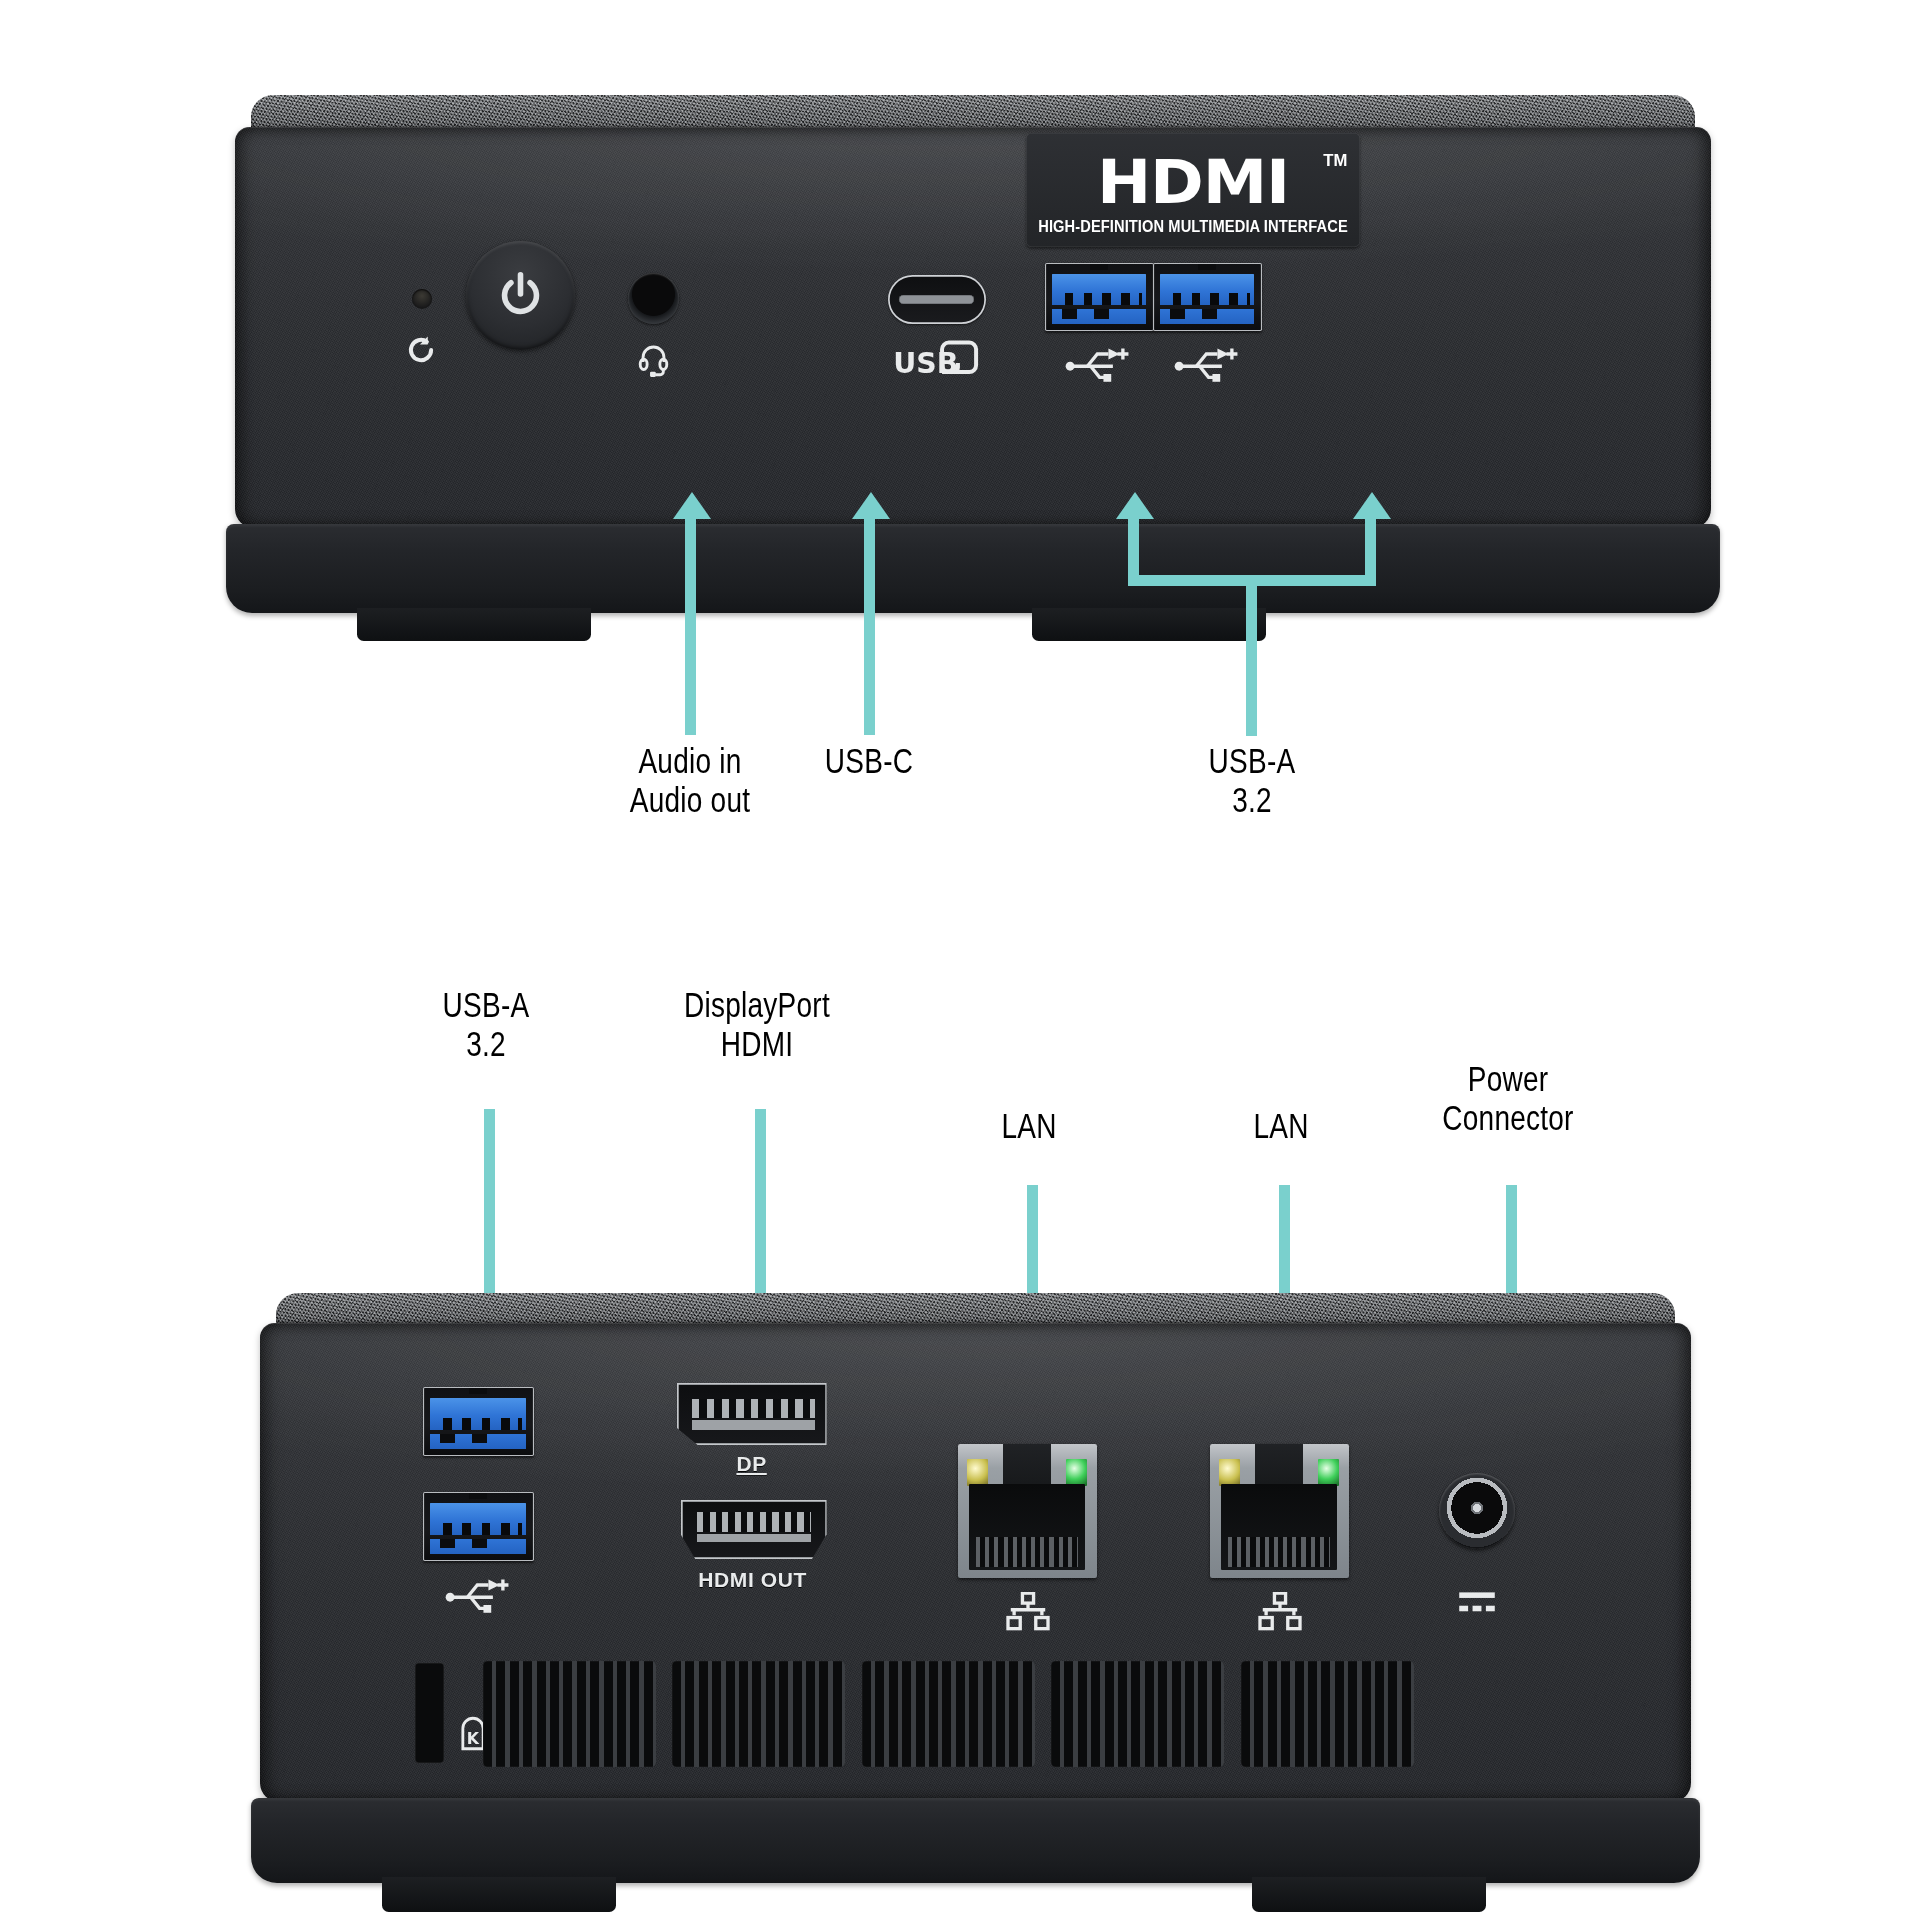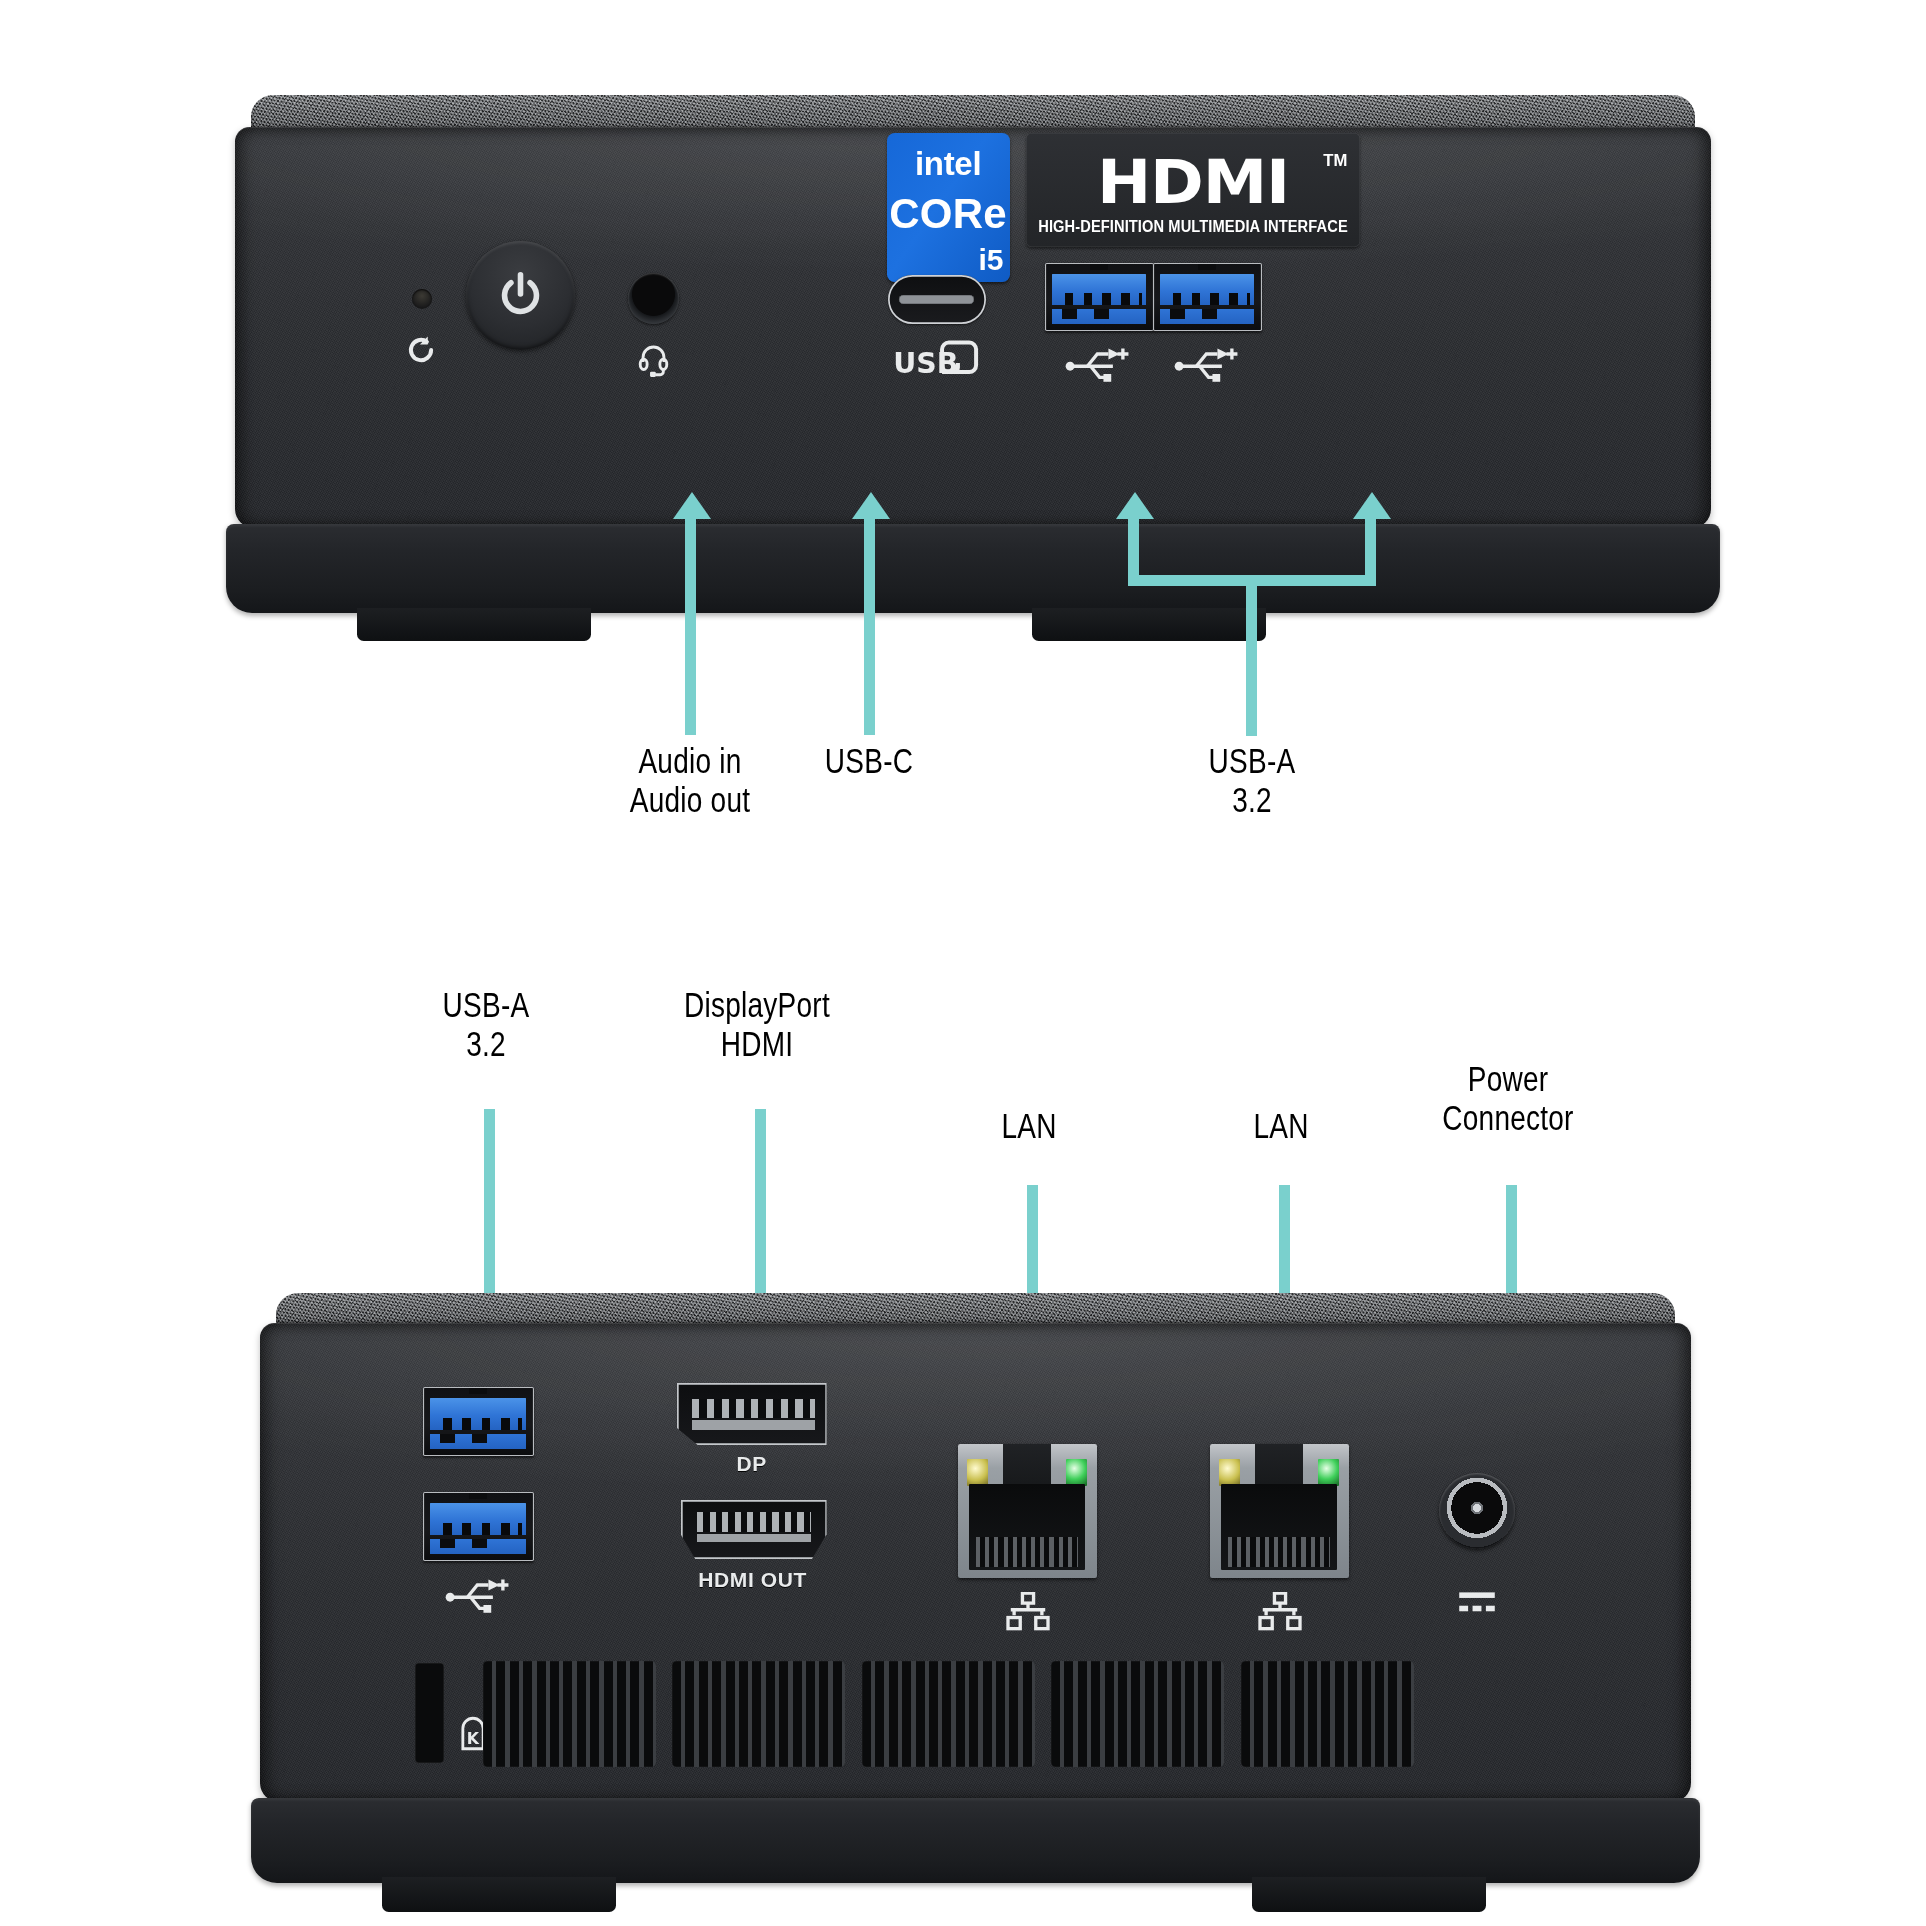--- a/index.html
+++ b/index.html
@@ -256,25 +256,20 @@
 
 <div class="stage">
 
   <div class="unit" style="left:229px;top:95px;width:1488px;height:557px;">
 
     <div class="top-mesh" style="left:22px;right:22px;top:0;height:35px;"></div>
 
     <div class="face" style="top:32px;height:401px;left:5.6px;right:5.6px;">
       <div class="noise"></div>
 
-      <div class="intel-badge" style="left:652px;top:5.6px;width:123px;height:149px;">
-        <div class="intel-word" style="top:12.3px;font-size:33px;">intel</div>
-        <div class="intel-core" style="top:57px;font-size:42px;">CORe</div>
-        <div class="intel-i5" style="bottom:4.5px;font-size:30px;">i5</div>
-      </div>
 
       <div class="hdmi-badge" style="left:791px;top:5.6px;width:334px;height:114px;">
         <div class="hdmi-logo" style="top:14.5px;font-size:60px;transform:scaleX(1.08);">HDMI</div>
         <div class="hdmi-tm" style="right:12.3px;top:18px;font-size:16.7px;">TM</div>
         <div class="hdmi-sub" style="top:85px;font-size:15.6px;">HIGH-DEFINITION MULTIMEDIA INTERFACE</div>
       </div>
 
       <div class="pinhole" style="left:177px;top:162px;width:20px;height:20px;"></div>
       <div class="glyph" style="left:168px;top:205px;width:36px;height:36px;">
         <svg viewBox="0 0 64 64">
@@ -419,21 +414,21 @@
           <path d="M78 8 L98 18 L78 28 Z" fill="#e9ebec"></path>
           <rect x="69" y="54" width="14" height="14" fill="#e9ebec"></rect>
           <path d="M104 8 v20 M94 18 h20" stroke="#e9ebec" stroke-width="6"></path>
         </svg>
       </div>
 
       <div class="dp-port" style="left:417px;top:60px;width:150px;height:62px;">
         <div class="pins"></div>
         <div class="bar"></div>
       </div>
-      <div class="silk" style="left:417px;top:129px;width:150px;font-size:21px;">DP</div>
+      <div class="silk" style="left:417px;top:129px;width:150px;font-size:21px;text-decoration:underline;">DP</div>
 
       <div class="hdmi-port" style="left:421px;top:177px;width:146px;height:59px;">
         <div class="pins"></div>
         <div class="bar"></div>
       </div>
       <div class="silk" style="left:401px;top:245px;width:184px;font-size:21px;">HDMI OUT</div>
 
       <div class="rj45" style="left:698px;top:121px;width:139px;height:134px;">
         <div class="tab"></div>
         <div class="led amber"></div>

